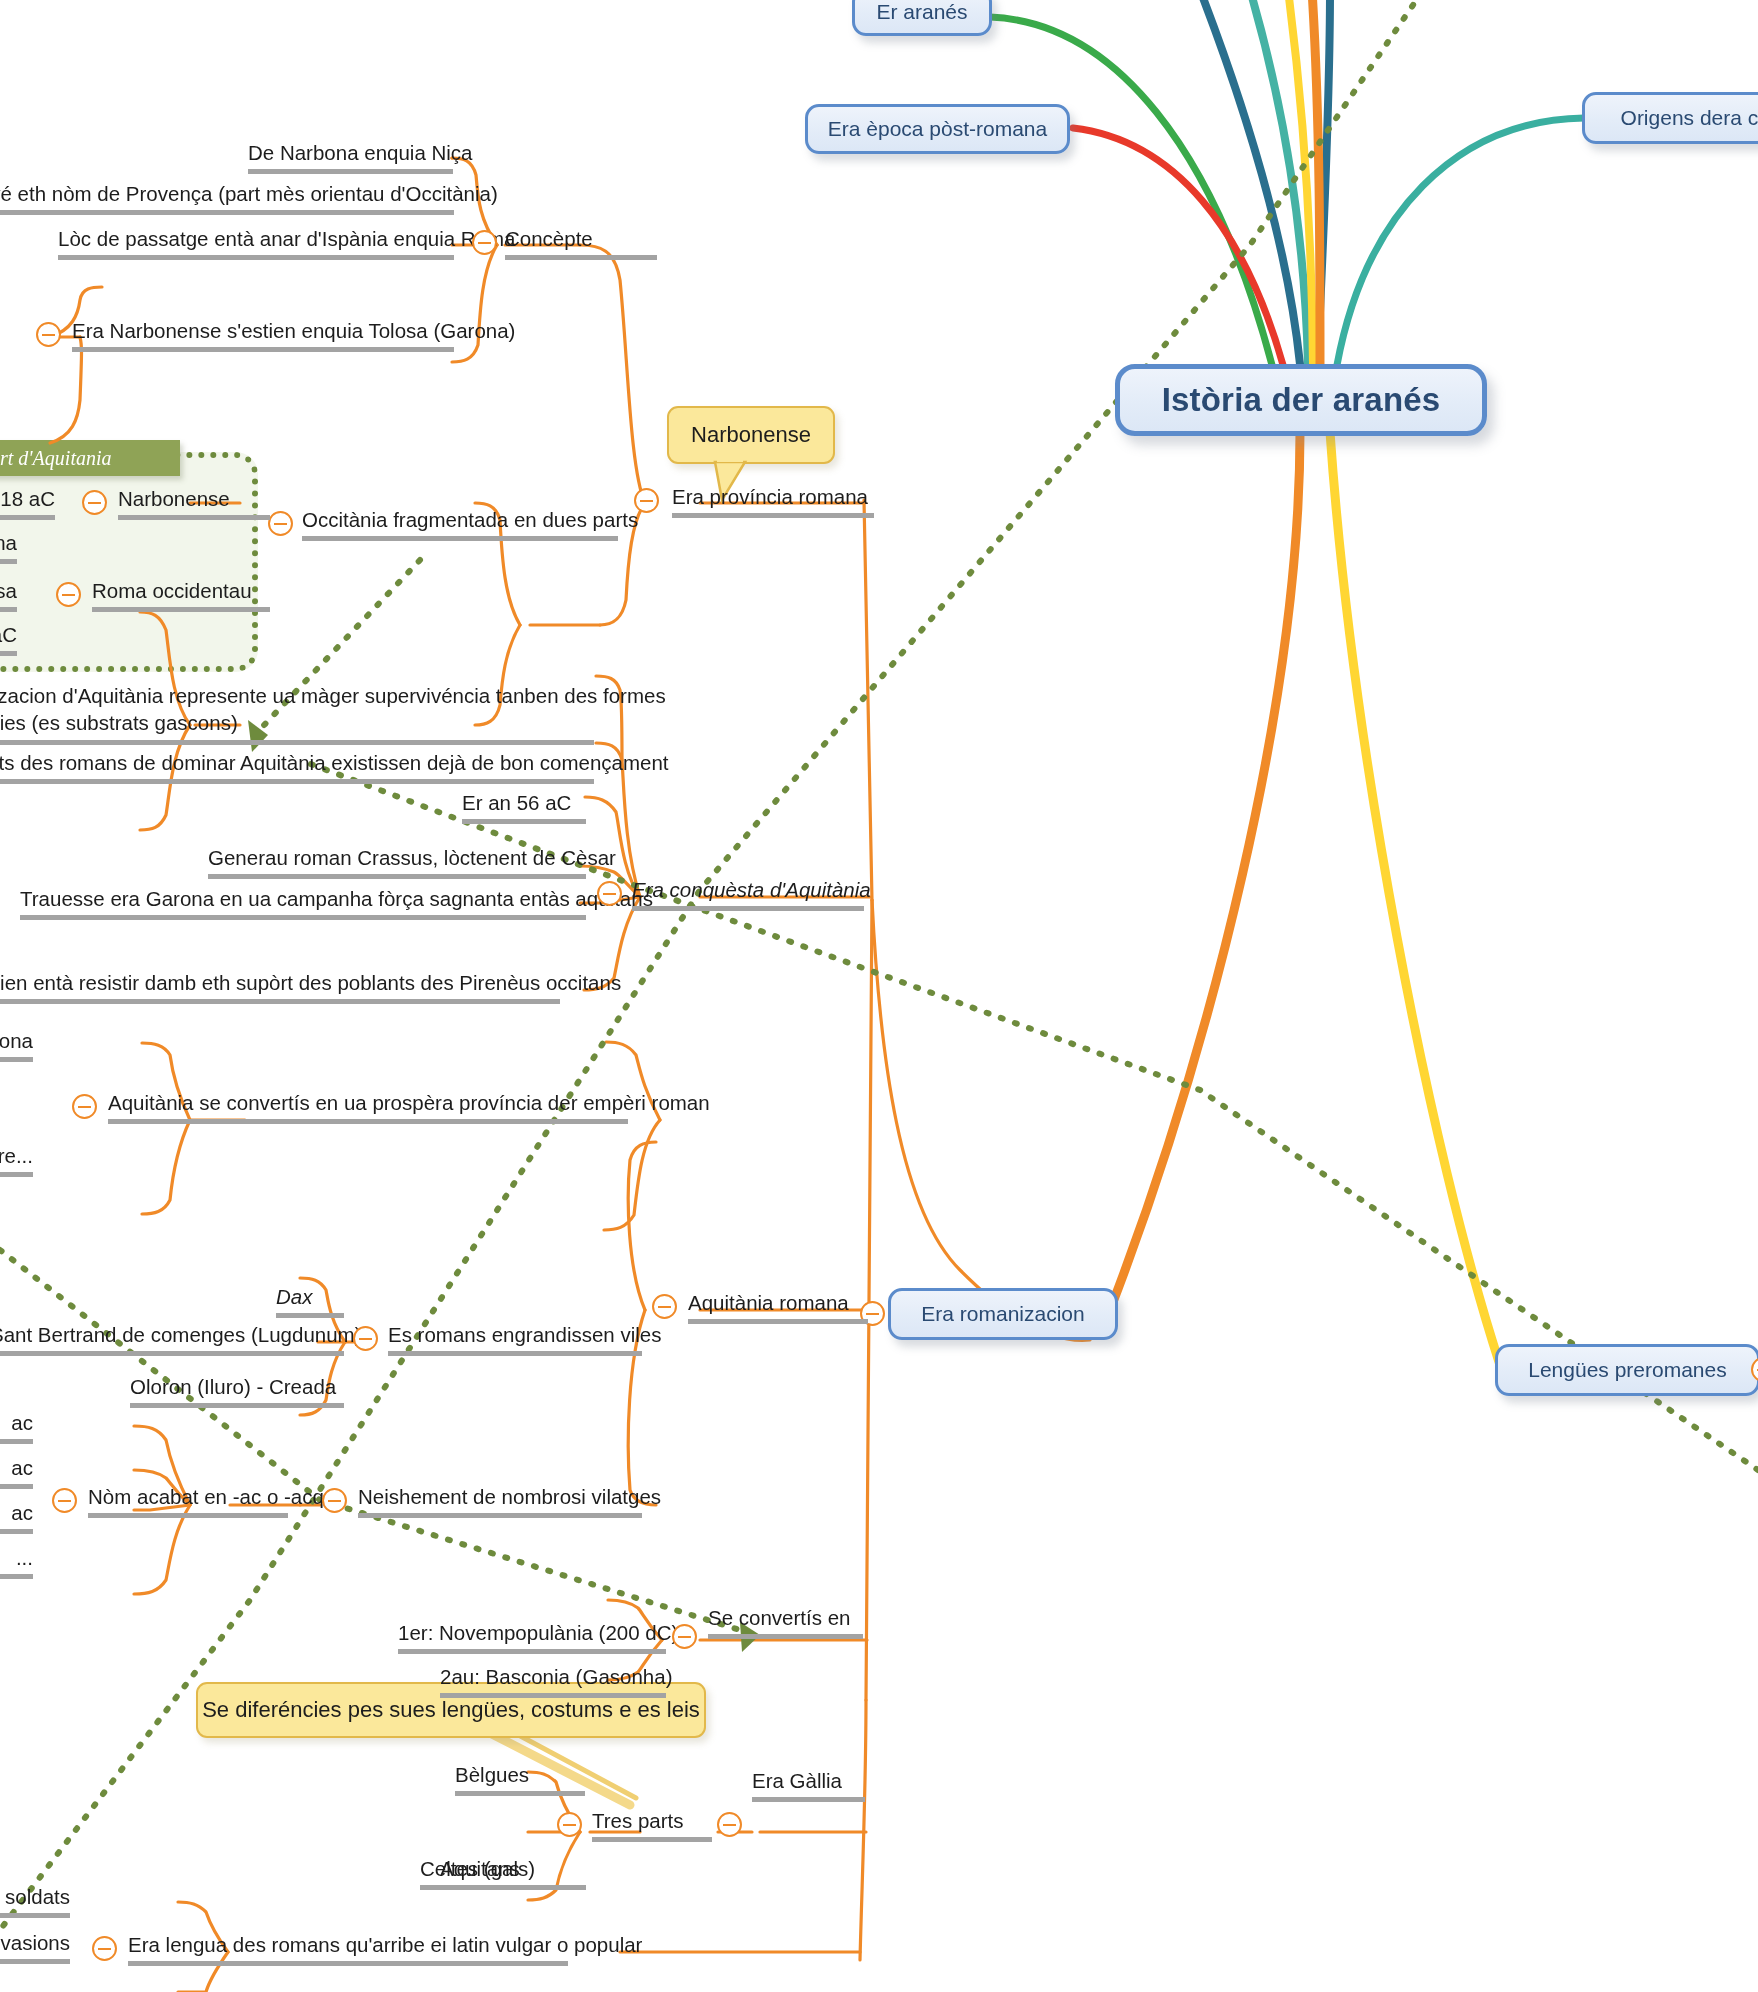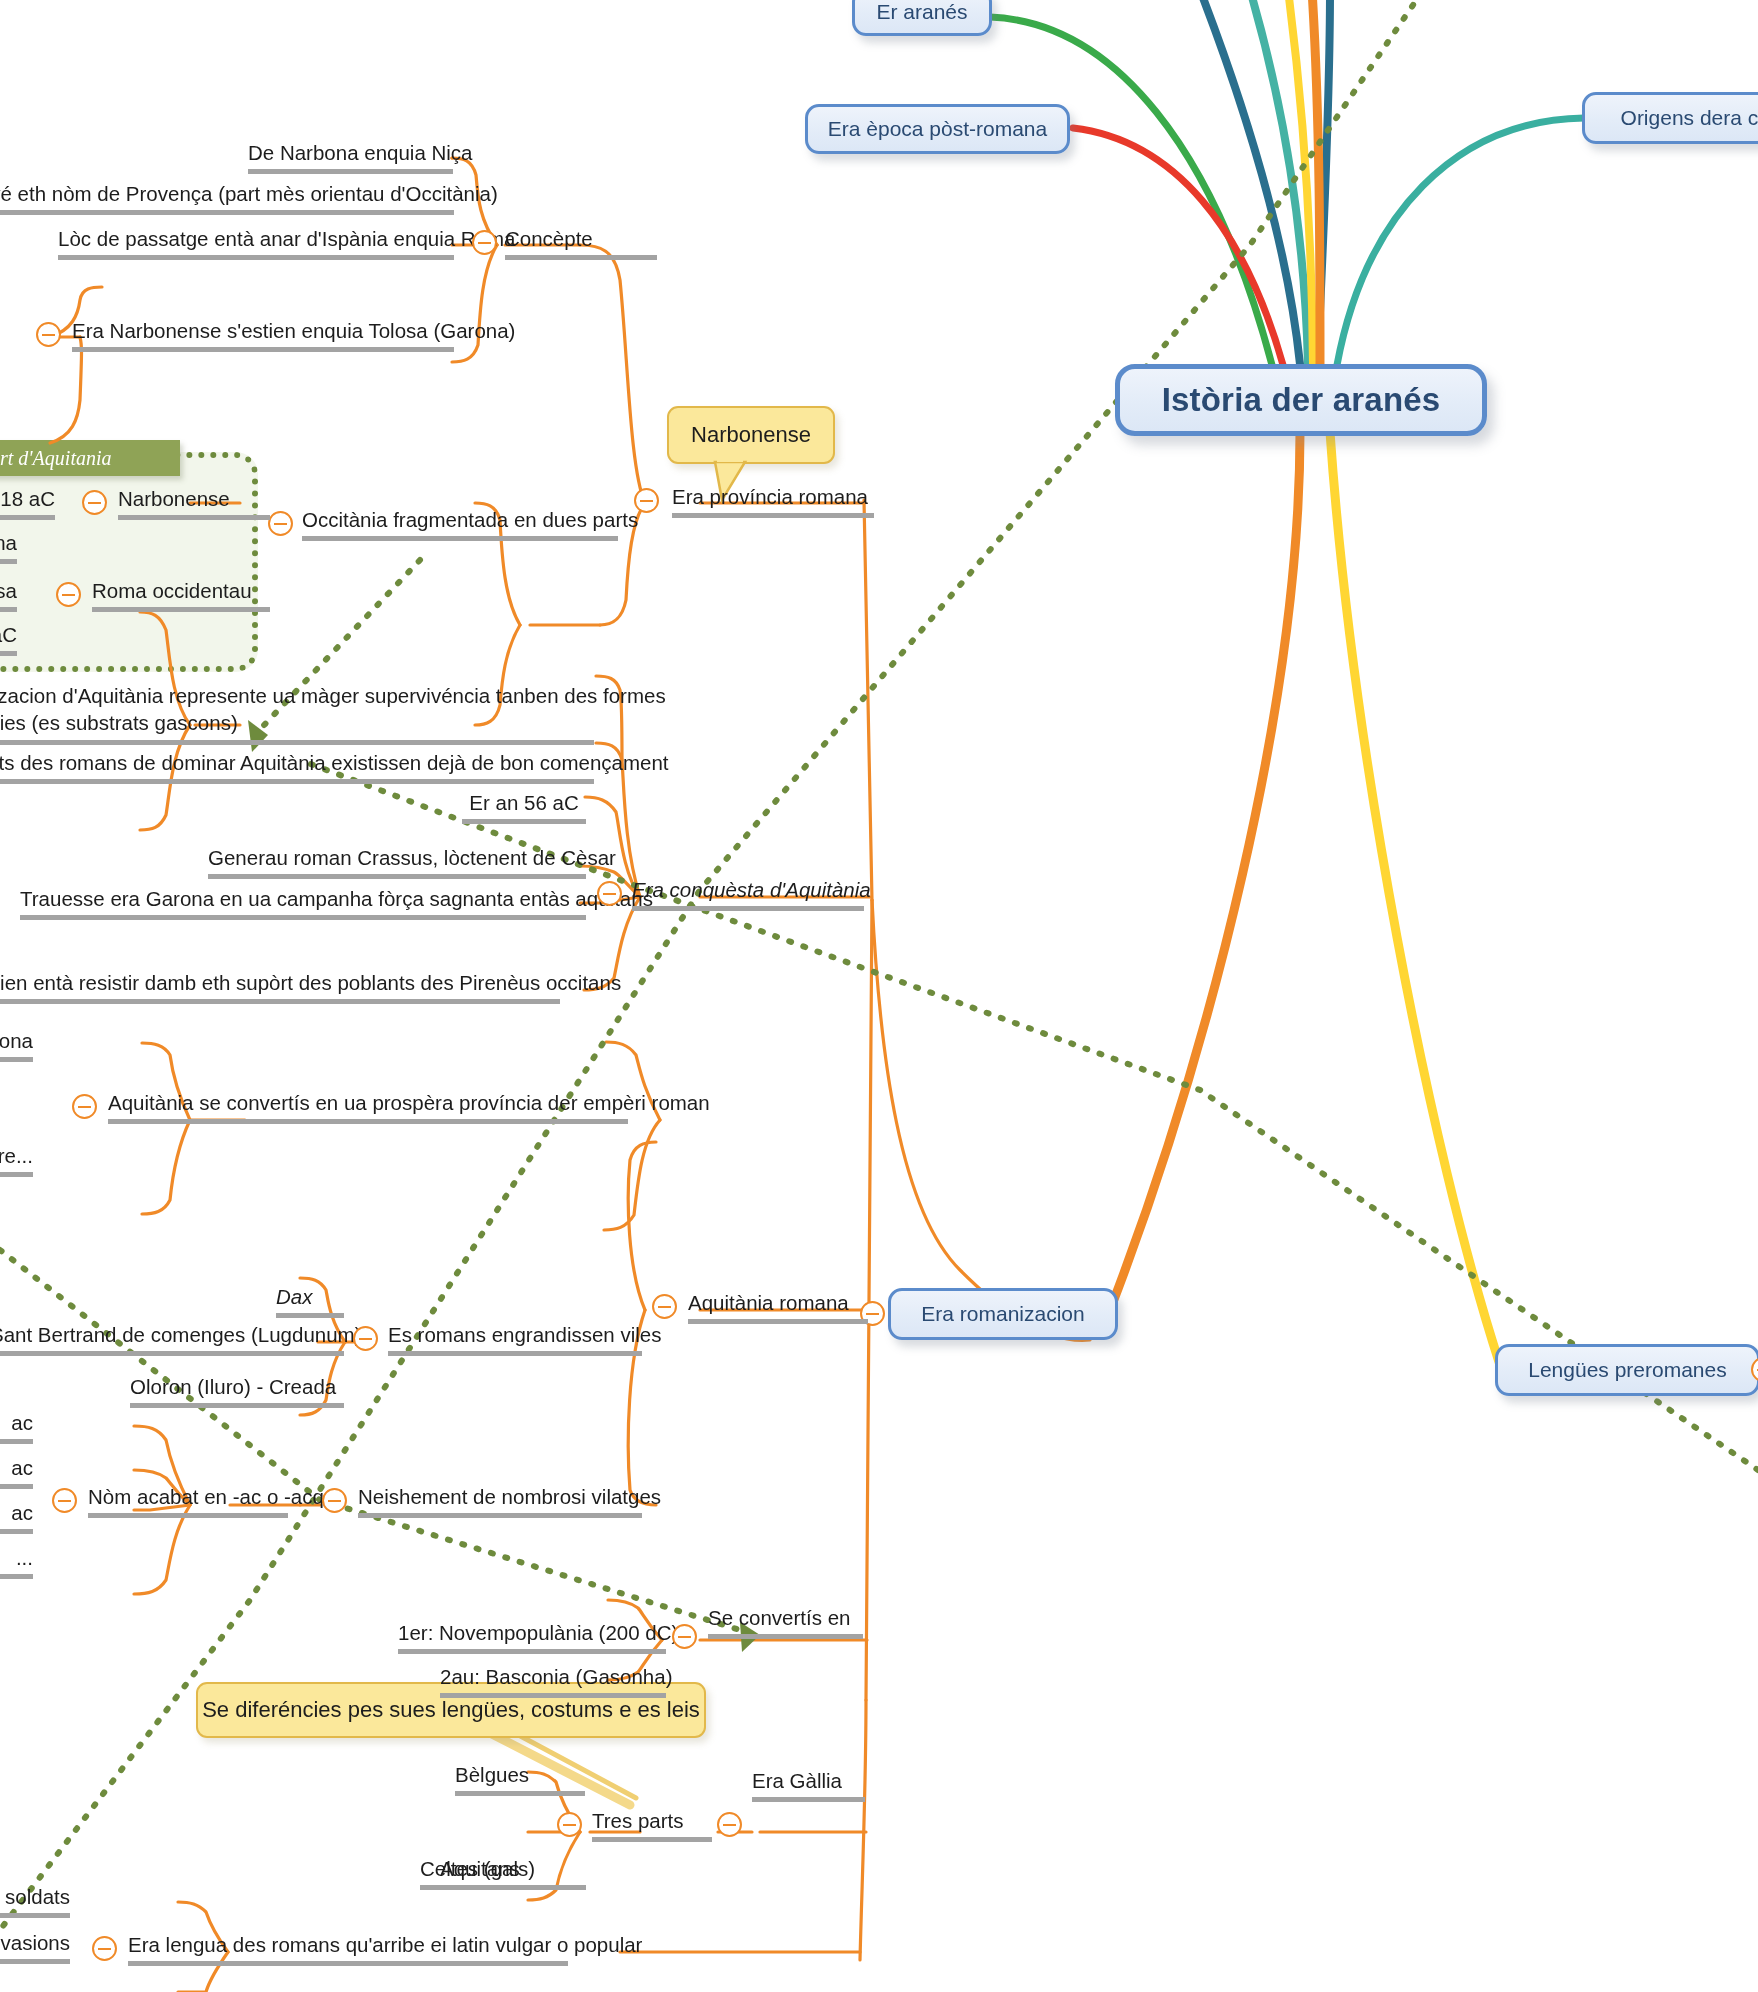--- a/index.html
+++ b/index.html
@@ -310,21 +310,21 @@
 
   <div class="lnode two" style="left:-30px; top:683px; width:624px;">
     <span>anizacion d'Aquitània represente ua màger supervivéncia tanben des formes</span><br>
     <span>òpries (es substrats gascons)</span>
   </div>
 
   <div class="lnode" style="left:-30px; top:750px; width:624px;">
     <span>tents des romans de dominar Aquitània existissen dejà de bon començament</span>
   </div>
 
-  <div class="lnode" style="left:462px; top:790px; width:124px;text-align:center;">
+  <div class="lnode" style="left:462px; top:790px; width:124px;">
     <span>Er an 56 aC</span>
   </div>
 
   <div class="lnode" style="left:208px; top:845px; width:378px;">
     <span>Generau roman Crassus, lòctenent de Cèsar</span>
   </div>
 
   <div class="lnode" style="left:20px; top:886px; width:566px;">
     <span>Trauesse era Garona en ua campanha fòrça sagnanta entàs aquitans</span>
   </div>

